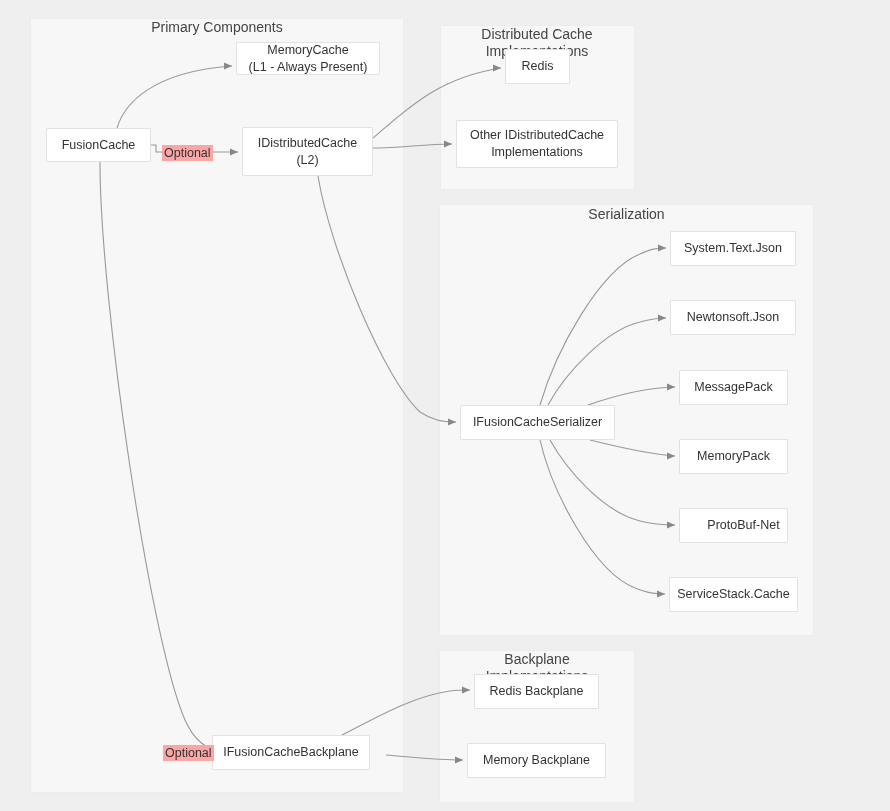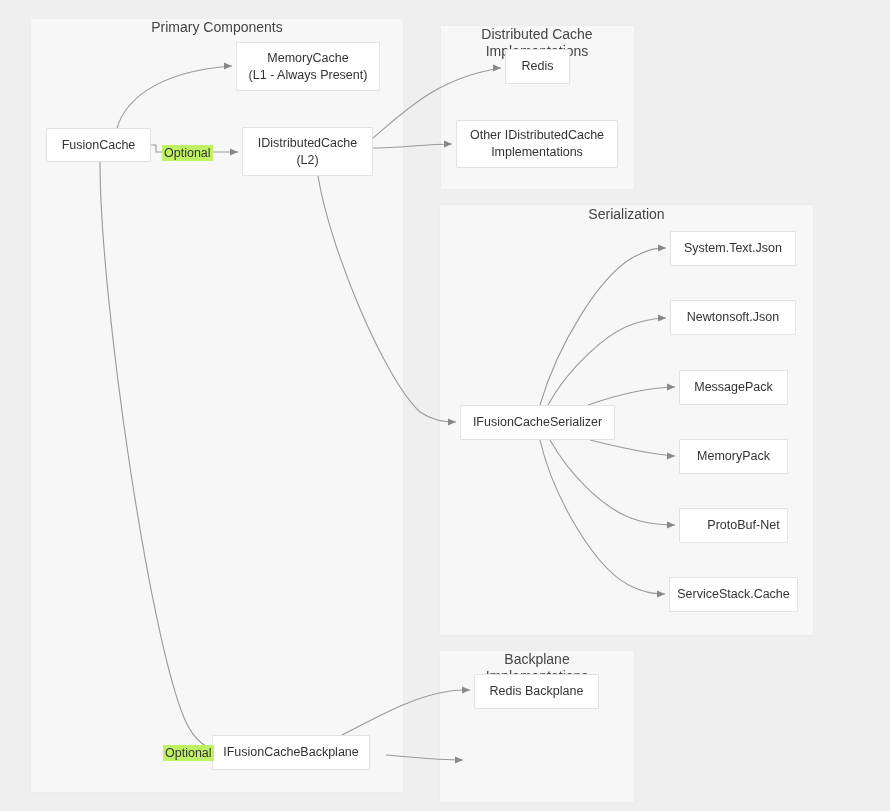--- a/index.html
+++ b/index.html
@@ -53,21 +53,21 @@
     border-radius: 1px;
     padding: 0 6px;
   }
   .node .node-label {
     display: block;
     white-space: pre-line;
   }
   
   .edge-label {
     position: absolute;
-    background: #bef264;
+    background: #fca5a5;
     font-size: 12.5px;
     color: #333333;
     line-height: 16px;
     padding: 0 2px;
     white-space: nowrap;
   }
   
   #edges {
     position: absolute;
     left: 0;
@@ -143,21 +143,21 @@
     <polygon class="arrow-head" points="470,690 462,686.5 462,693.5"></polygon>
 
     <path d="M386,755 C412,757 436,760 463,760"></path>
     <polygon class="arrow-head" points="463,760 455,756.5 455,763.5"></polygon>
   </svg>
 
   <div class="node" style="left:46px; top:128px; width:105px; height:34px;">
     <span class="node-label">FusionCache</span>
   </div>
 
-  <div class="node" style="left:236px; top:42px; width:144px; height:49px;">
+  <div class="node" style="left:236px; top:42px; width:144px; height:33px;">
     <span class="node-label">MemoryCache
 (L1 - Always Present)</span>
   </div>
 
   <div class="node" style="left:242px; top:127px; width:131px; height:49px;">
     <span class="node-label">IDistributedCache
 (L2)</span>
   </div>
 
   <div class="node" style="left:212px; top:735px; width:158px; height:35px;">
@@ -198,17 +198,20 @@
   </div>
 
   <div class="node" style="left:669px; top:577px; width:129px; height:35px;">
     <span class="node-label">ServiceStack.Cache</span>
   </div>
 
   <div class="node" style="left:474px; top:674px; width:125px; height:35px;">
     <span class="node-label">Redis Backplane</span>
   </div>
 
+  <div class="node" style="left:467px; top:743px; width:139px; height:35px;">
+    <span class="node-label">Memory Backplane</span>
+  </div>
 
   <div class="edge-label" style="left:162px; top:145px;">Optional</div>
   <div class="edge-label" style="left:163px; top:745px;">Optional</div>
 
 </div>
 
 </body></html>

